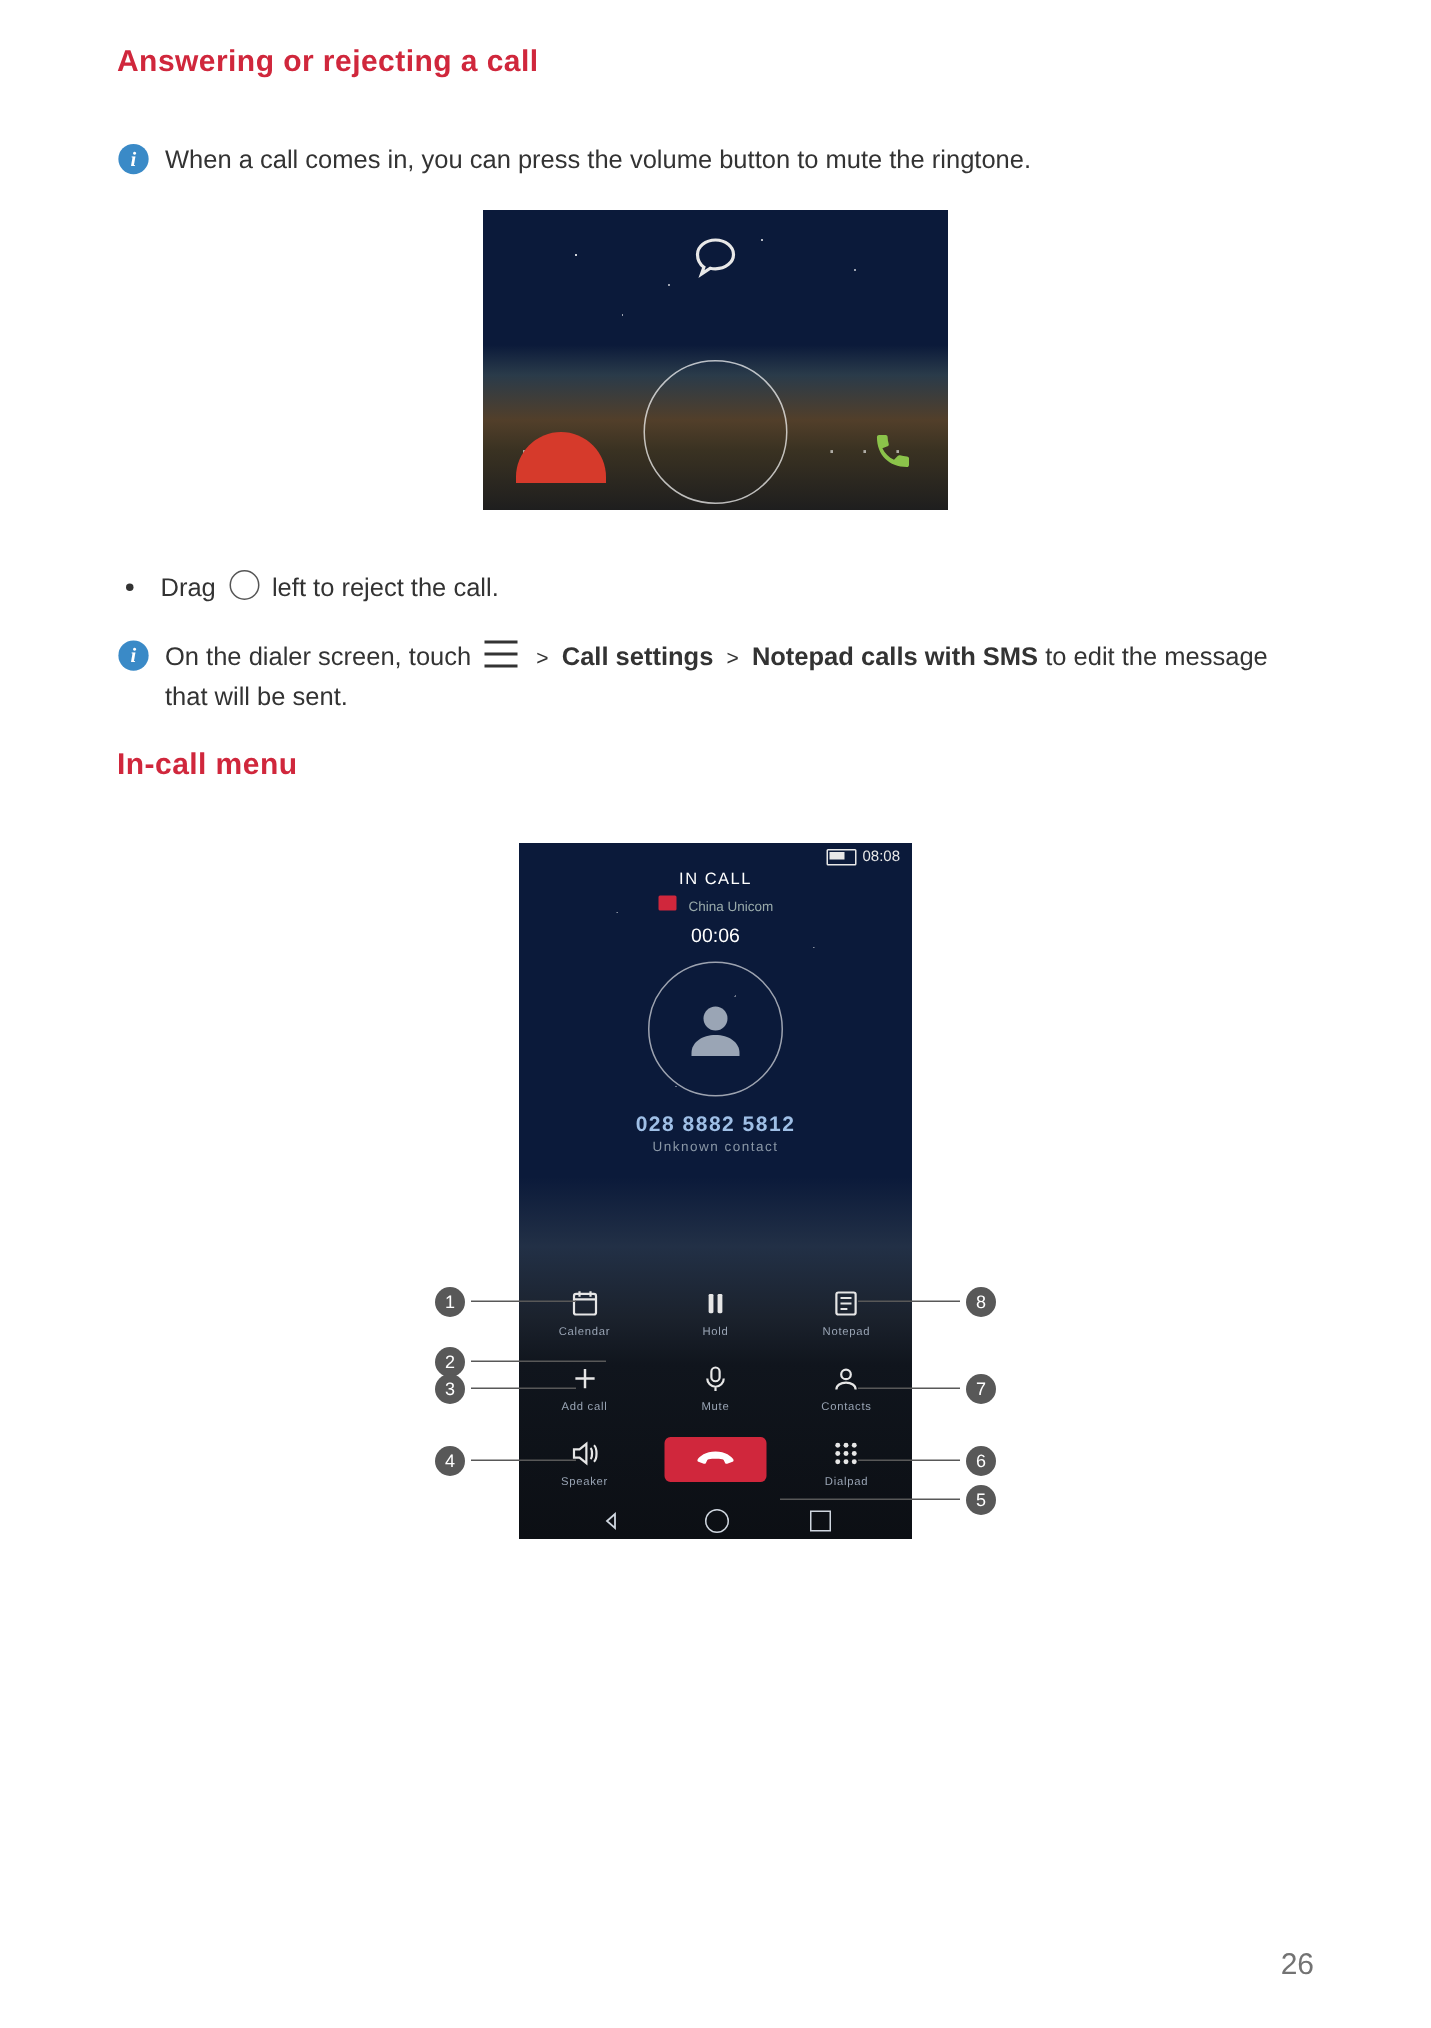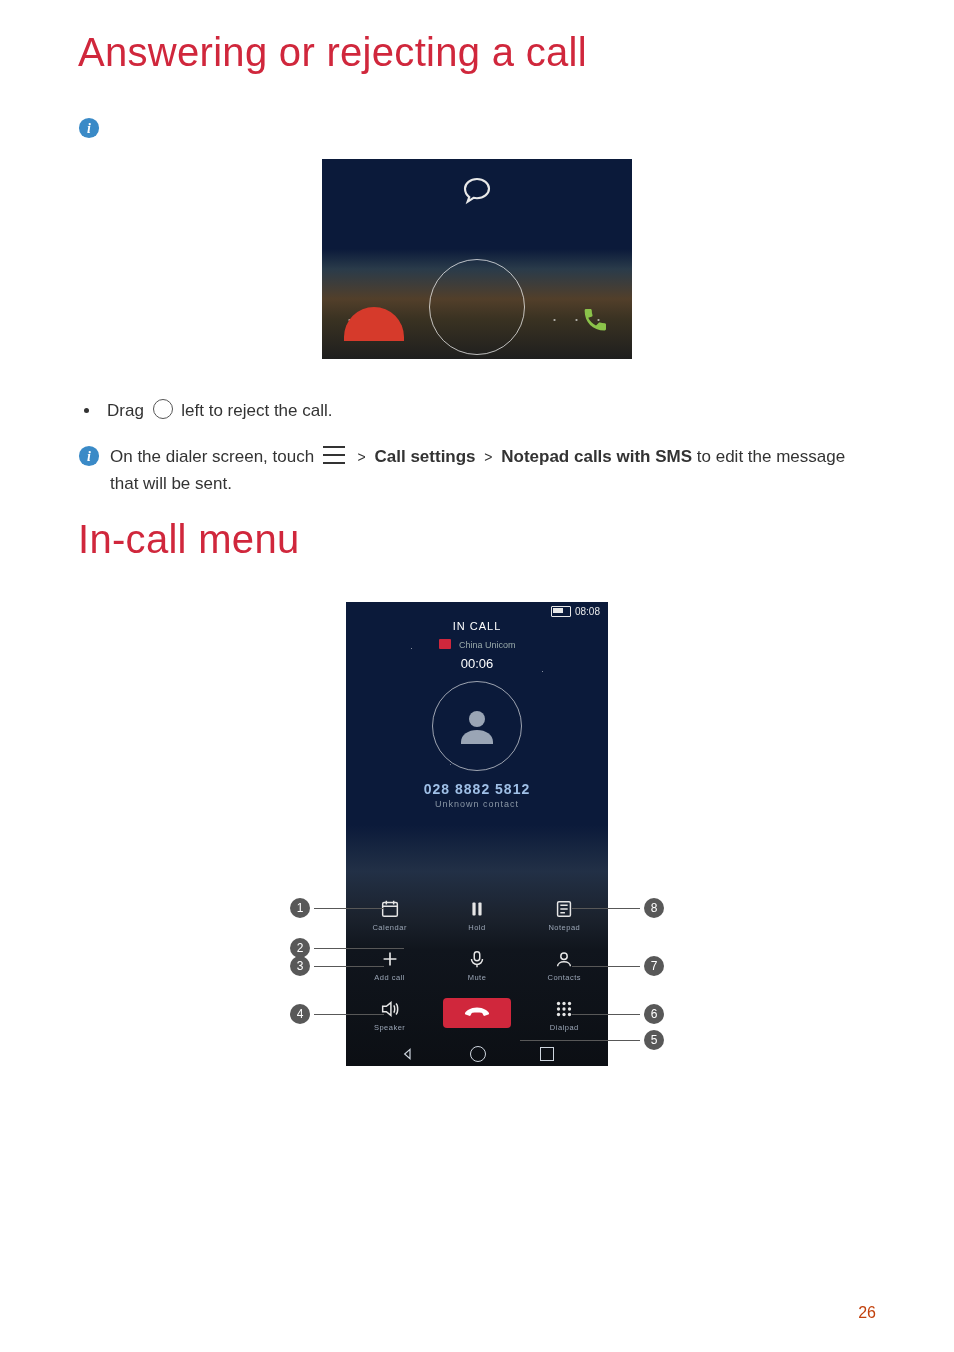--- a/index.html
+++ b/index.html
@@ -17,22 +17,22 @@
     padding: 30px 78px 40px 78px;
     position: relative;
   }
   .running-header {
     text-align: right;
     font-size: 15px;
     color: #6b6b6b;
     margin-bottom: 8px;
   }
   h1.section-title {
-    font-size: 40px;
-    font-weight: 400;
+    font-size: 20px;
+    font-weight: 700;
     color: #d0273c;
     margin: 0 0 40px 0;
     letter-spacing: 0.3px;
   }
   .info-row {
     display: flex;
     align-items: flex-start;
     gap: 10px;
     font-size: 17px;
     line-height: 1.6;
@@ -220,37 +220,38 @@
   .callout .line {
     height:1px; background:#585858;
   }
   .callout.left { left:-56px; }
   .callout.left .line { margin-left:4px; }
   .callout.right { right:-56px; flex-direction:row-reverse; }
   .callout.right .line { margin-right:4px; }
 
   .page-number {
     position:absolute; bottom:30px; right:78px;
-    font-size:16px; color:#c2410c;
+    font-size:20px; color:#737373;
   }
 </style>
 </head>
 <body>
 
 <div class="page">
 
   <h1 class="section-title">Answering or rejecting a call</h1>
 
   <div class="info-row">
     <span class="info-icon">
       <svg viewBox="0 0 24 24">
           <circle cx="12" cy="12" r="11" fill="#3a8ac7"></circle>
           <text x="12" y="17" text-anchor="middle" font-family="Georgia, serif" font-style="italic" font-weight="bold" font-size="15" fill="#fff">i</text>
         </svg>
     </span>
+    <span>When a call comes in, you can press the volume button to mute the ringtone.</span>
   </div>
 
   <div class="figure-1">
     <span class="f1-bubble">
       <svg viewBox="0 0 24 24" fill="none" stroke="#e8e8e8" stroke-width="1.6">
         <path d="M12 3c5 0 9 3.2 9 7.2s-4 7.2-9 7.2c-.9 0-1.8-.1-2.6-.3L5 20l1.2-3.4C4.2 15.1 3 12.8 3 10.2 3 6.2 7 3 12 3z"></path>
       </svg>
     </span>
     <span class="f1-center-ring"></span>
     <div class="f1-dots">

